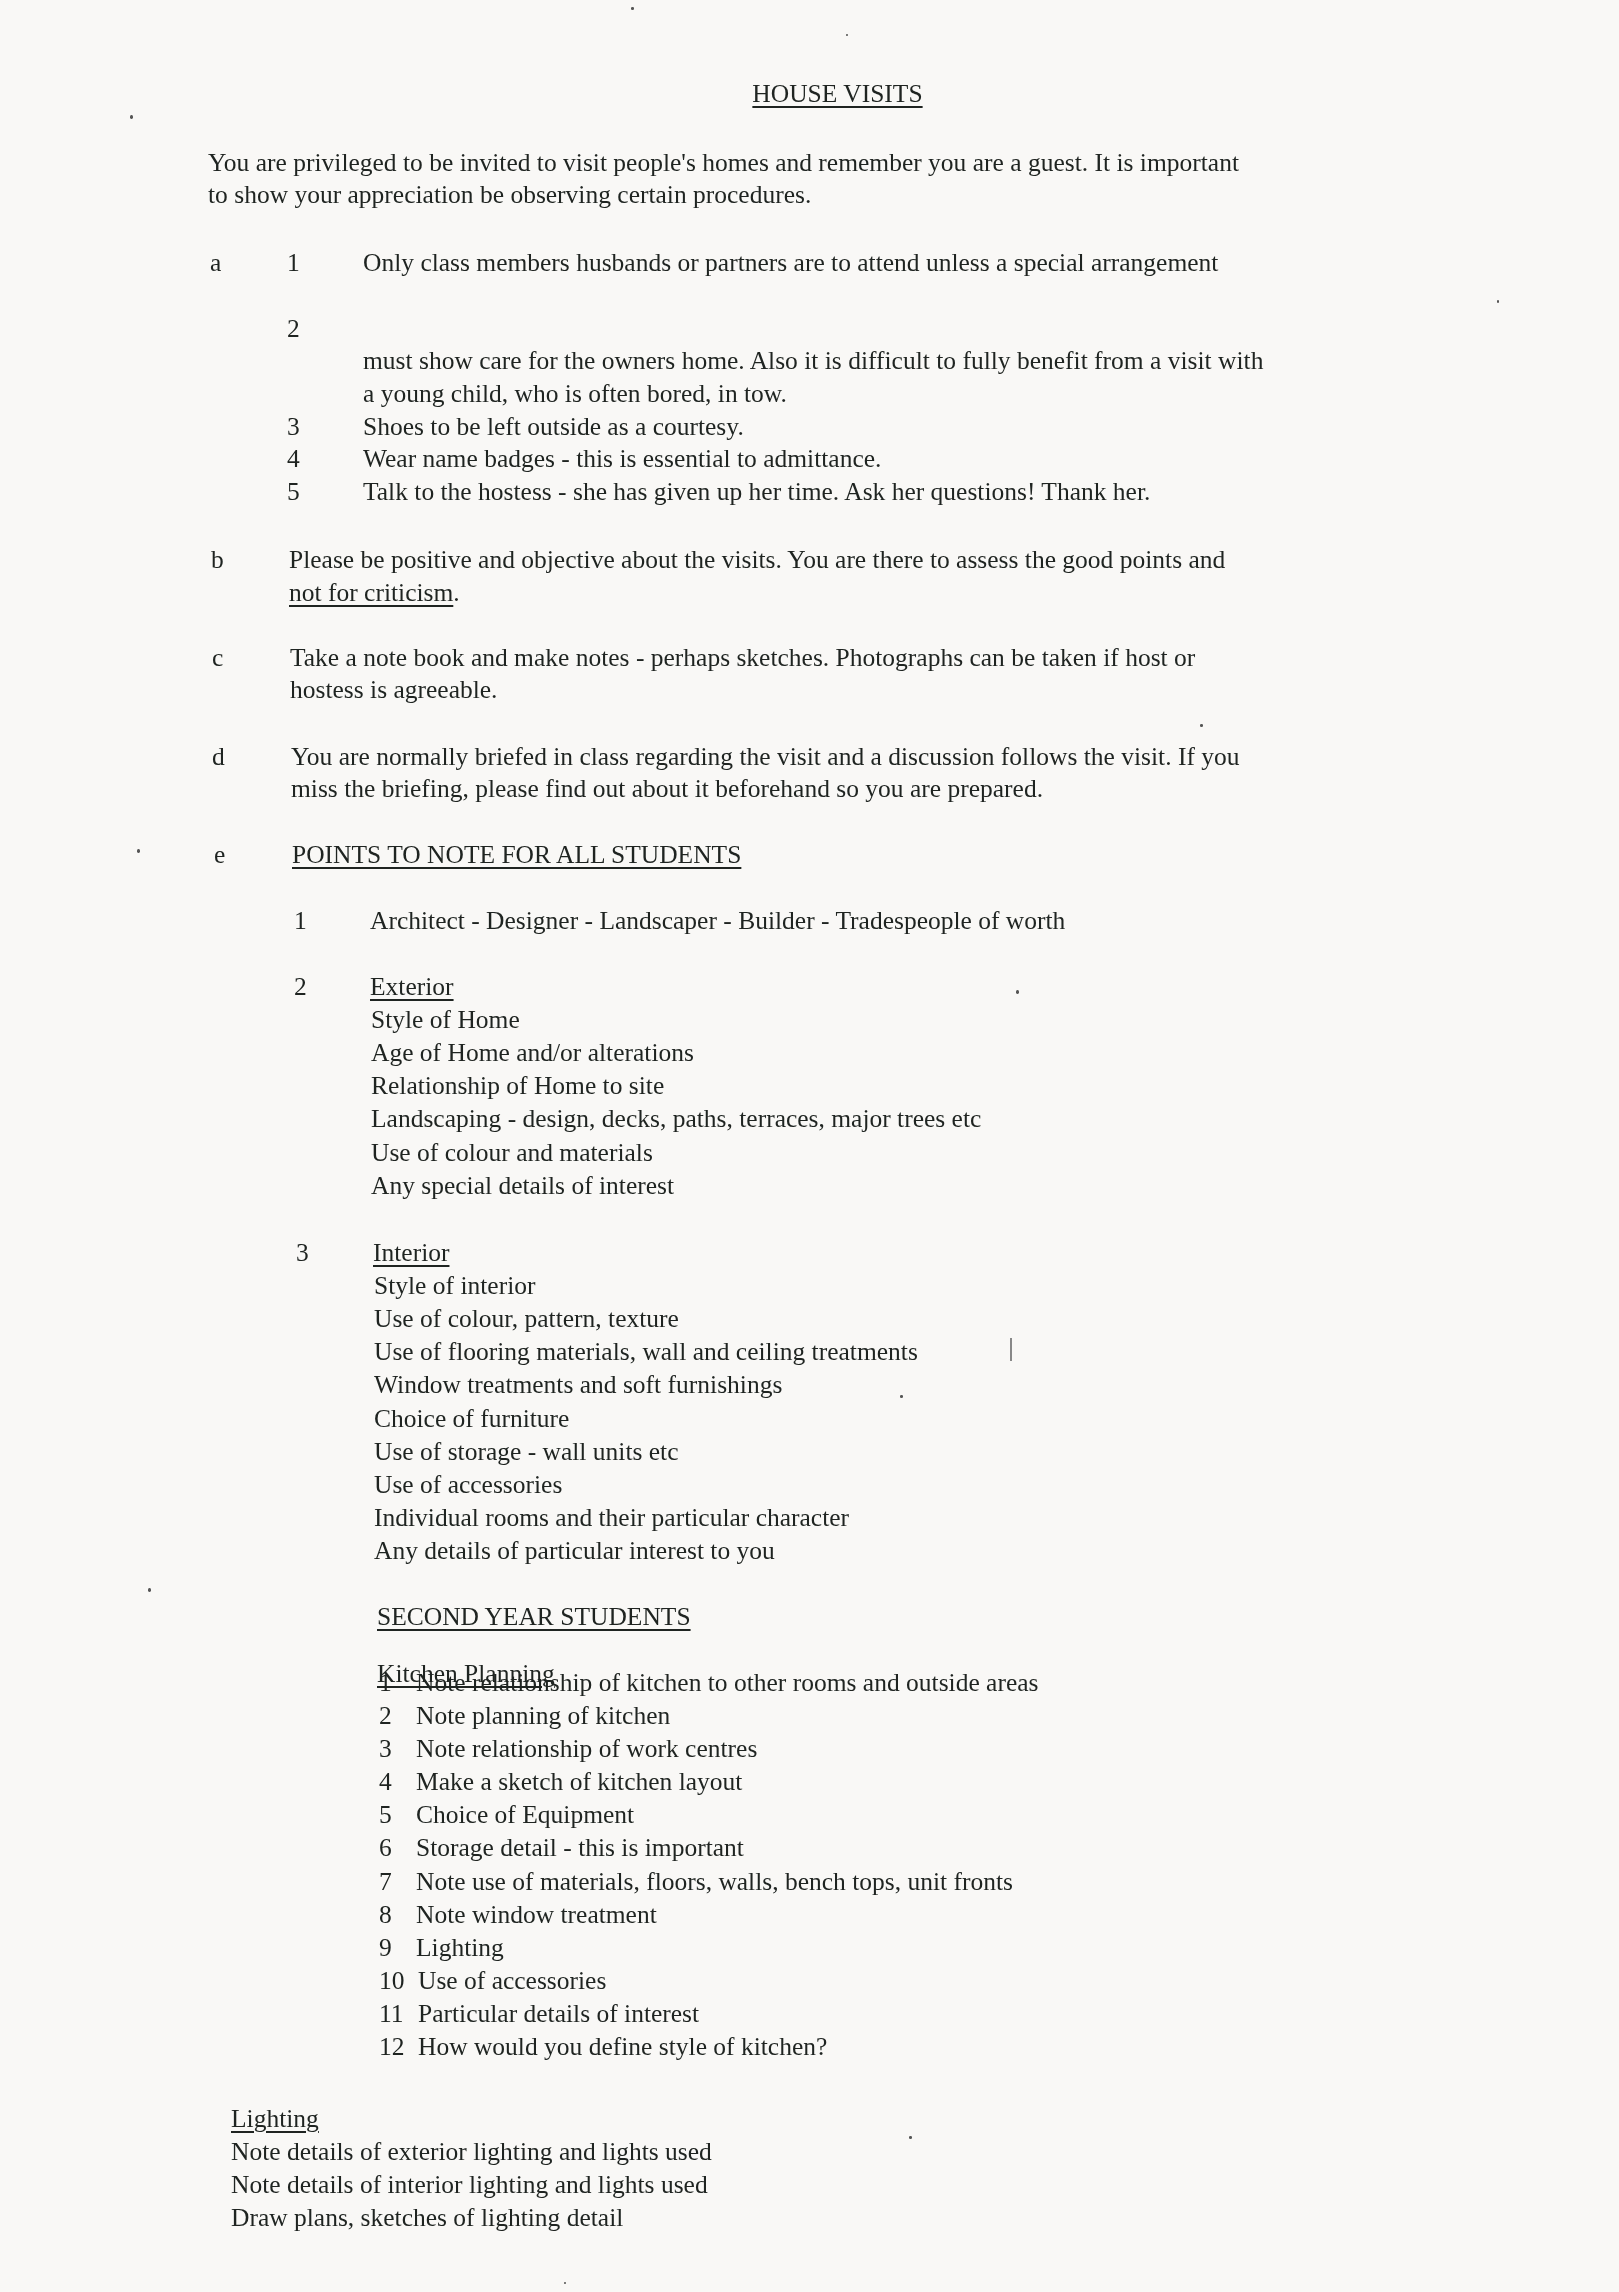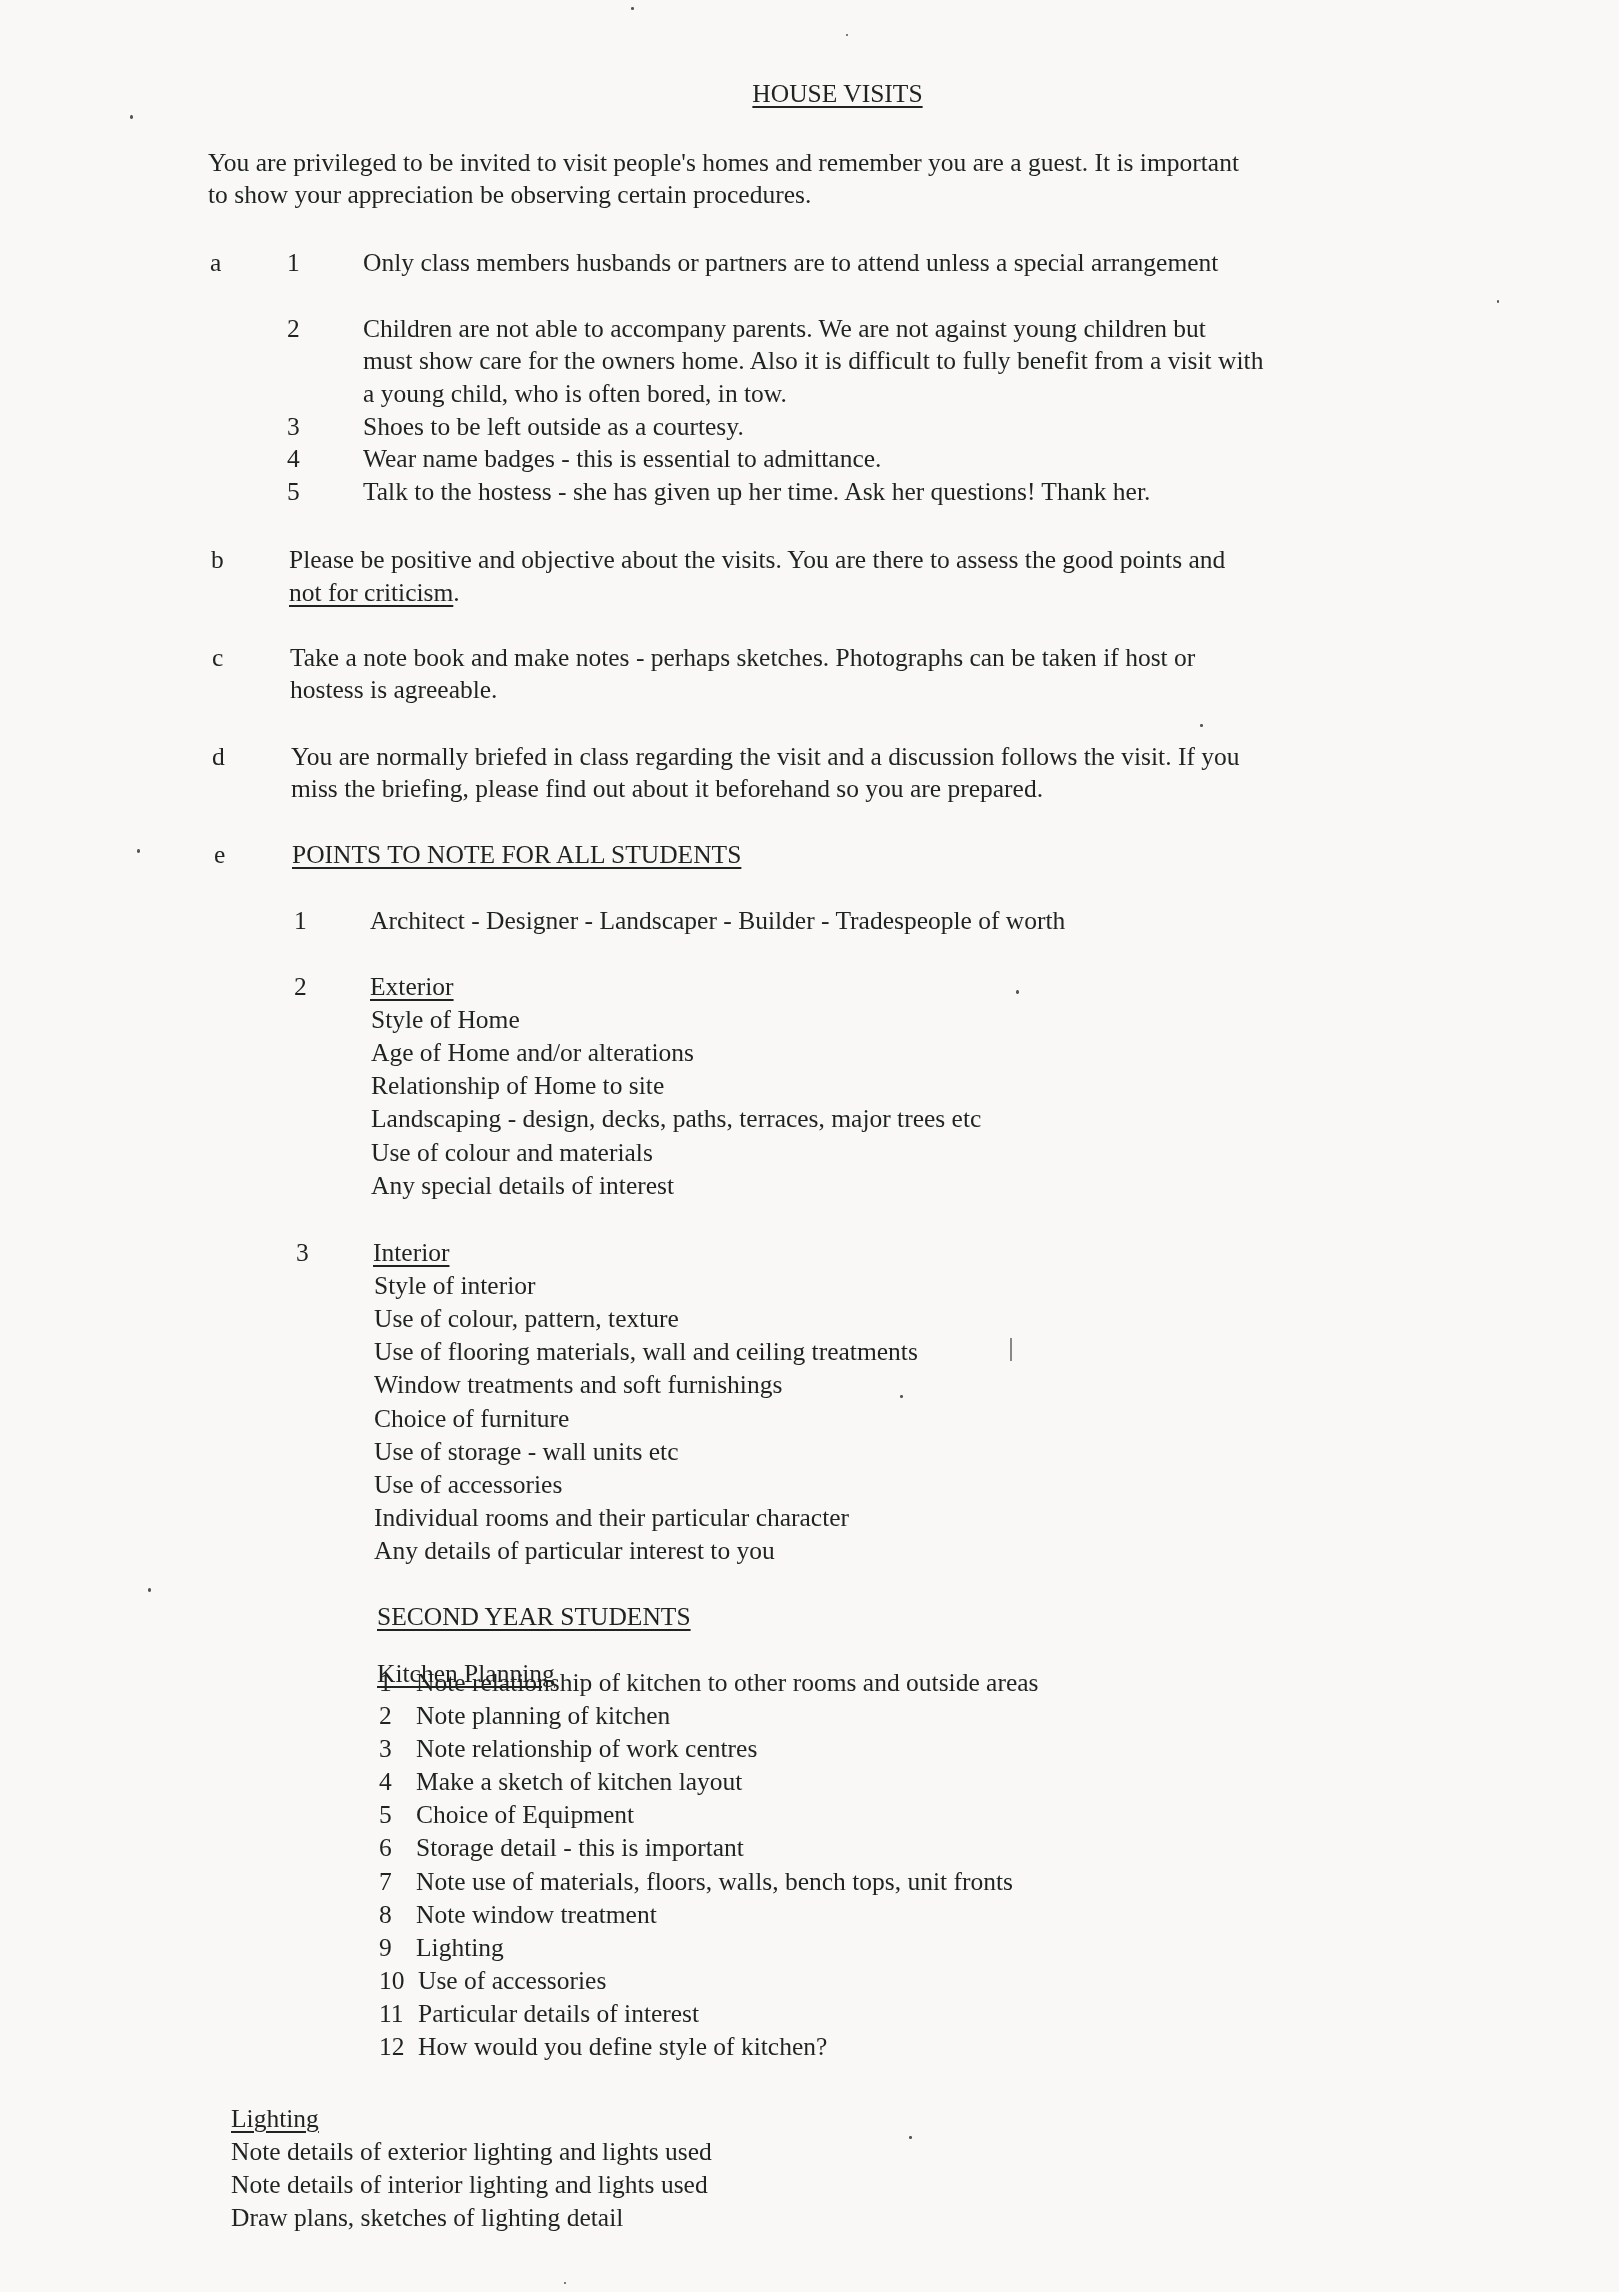--- a/index.html
+++ b/index.html
@@ -26,21 +26,20 @@
   <div class="t title u">HOUSE VISITS</div>
 
   <div class="t" style="left:208px; top:146px;">You are privileged to be invited to visit people's homes and remember you are a guest. It is important</div>
   <div class="t" style="left:208px; top:178px;">to show your appreciation be observing certain procedures.</div>
 
   <div class="t" style="left:210px; top:246px;">a</div>
   <div class="t" style="left:287px; top:246px;">1</div>
   <div class="t" style="left:363px; top:246px;">Only class members husbands or partners are to attend unless a special arrangement</div>
 
   <div class="t" style="left:287px; top:312px;">2</div>
-  <div class="t" style="left:363px; top:312px;">Children are not able to accompany parents. We are not against young children but</div>
   <div class="t" style="left:363px; top:344px;">must show care for the owners home. Also it is difficult to fully benefit from a visit with</div>
   <div class="t" style="left:363px; top:377px;">a young child, who is often bored, in tow.</div>
 
   <div class="t" style="left:287px; top:410px;">3</div>
   <div class="t" style="left:363px; top:410px;">Shoes to be left outside as a courtesy.</div>
 
   <div class="t" style="left:287px; top:442px;">4</div>
   <div class="t" style="left:363px; top:442px;">Wear name badges - this is essential to admittance.</div>
 
   <div class="t" style="left:287px; top:475px;">5</div>

